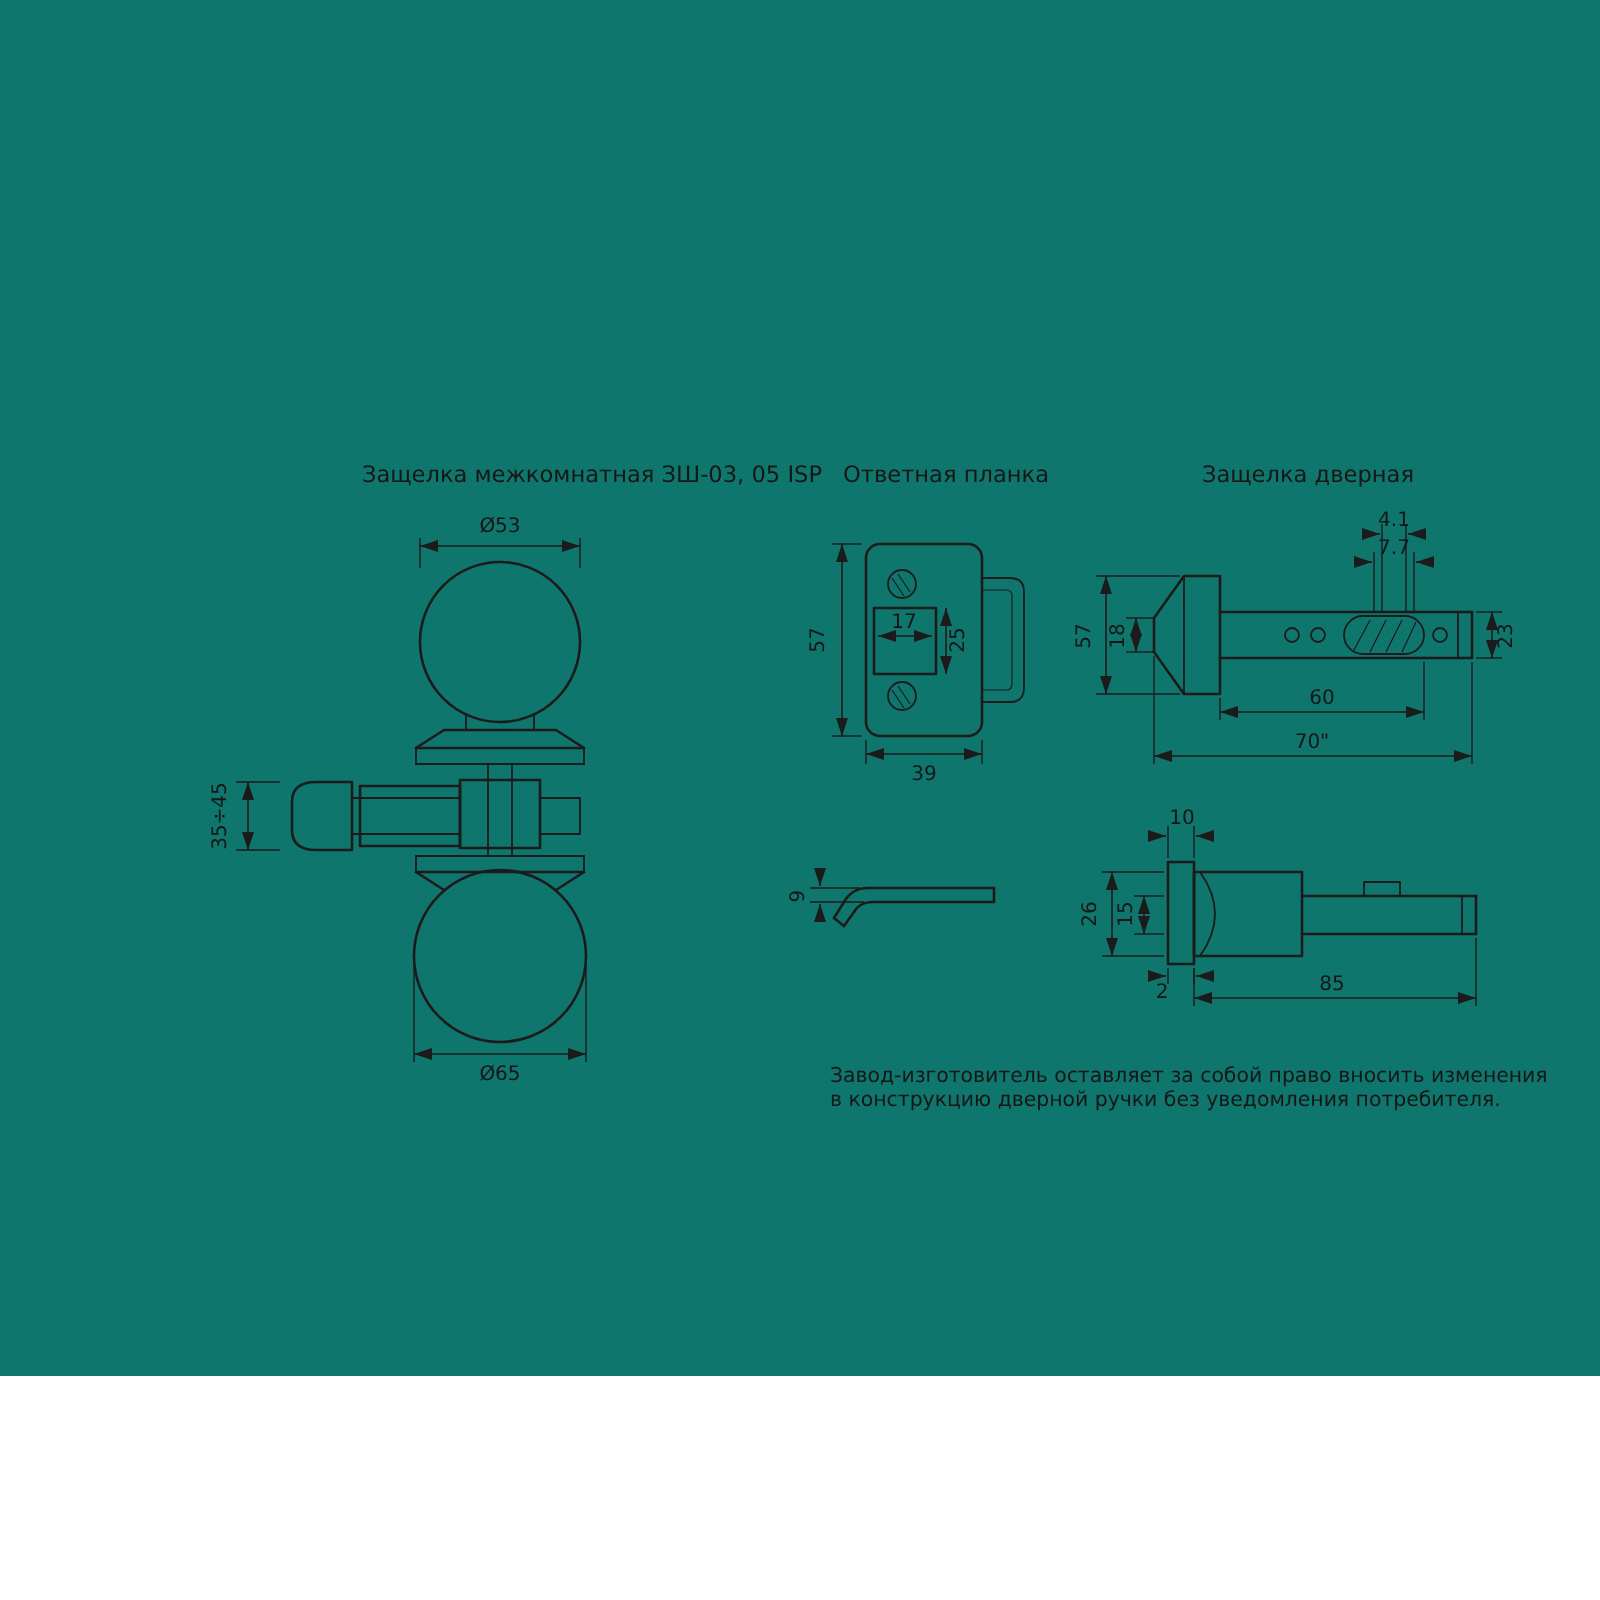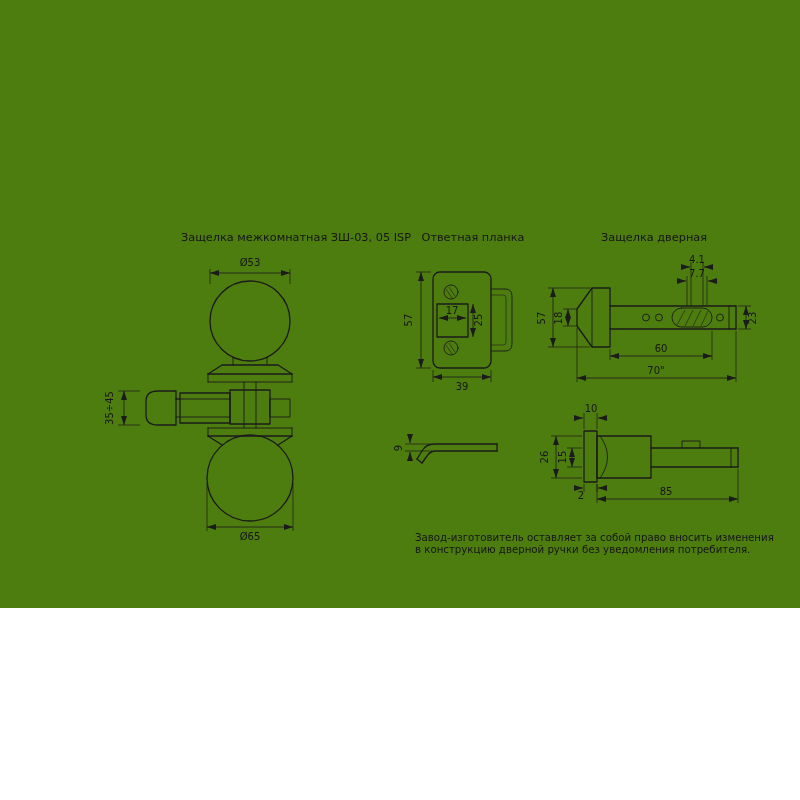--- a/index.html
+++ b/index.html
@@ -1,16 +1,16 @@
 <!DOCTYPE html>
 <html><head>
 <meta charset="utf-8">
 <style>
   html,body{margin:0;padding:0;background:#ffffff;}
-  .sheet{position:relative;width:800px;height:608px;background:#4d7c0f;overflow:hidden;
+  .sheet{position:relative;width:800px;height:688px;background:#0f766e;overflow:hidden;
          font-family:"DejaVu Sans",sans-serif;}
   svg text{font-family:"DejaVu Sans",sans-serif;fill:#161616;}
   .title{font-size:11.3px;}
   .dimtxt{font-size:10px;}
   .foot{font-size:10.2px;}
   .ol{fill:none;stroke:#1b1b1b;stroke-width:1.3;stroke-linejoin:round;stroke-linecap:round;}
   .ol2{fill:none;stroke:#1b1b1b;stroke-width:.9;stroke-linejoin:round;stroke-linecap:round;}
   .dim{fill:none;stroke:#1b1b1b;stroke-width:.8;}
   .ext{fill:none;stroke:#1b1b1b;stroke-width:.7;}
   .hatch{fill:none;stroke:#1b1b1b;stroke-width:.6;}

